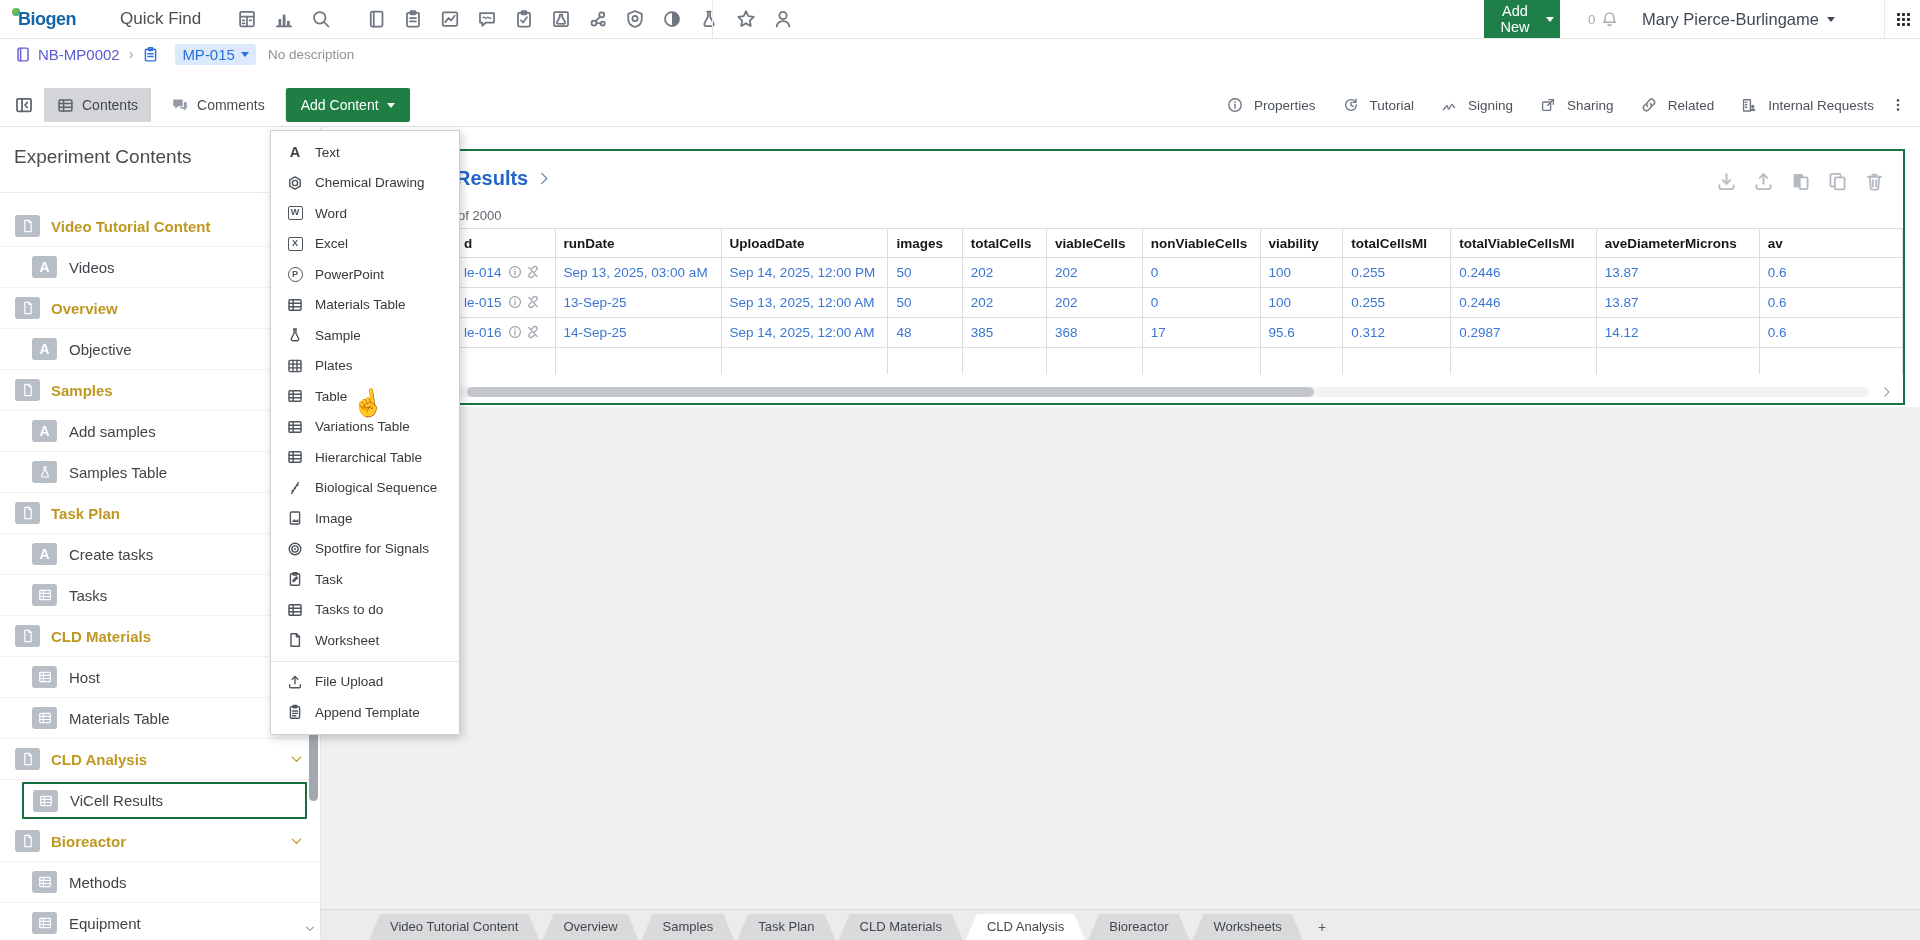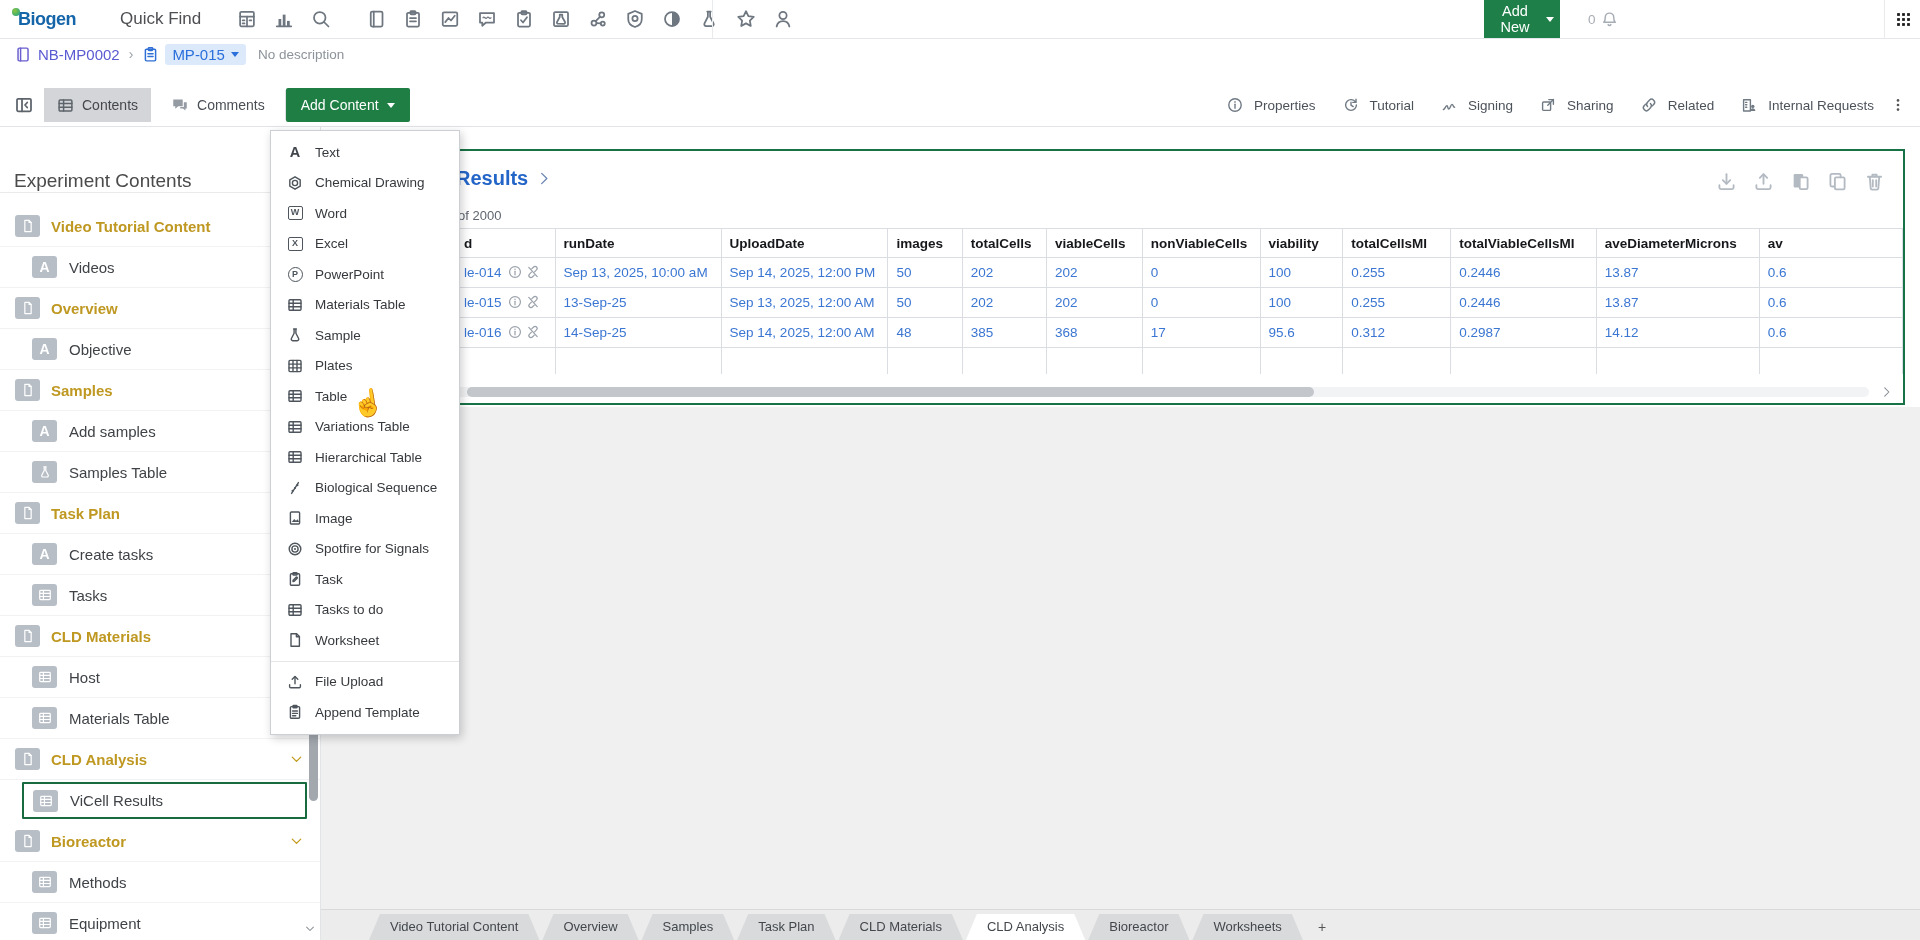--- a/index.html
+++ b/index.html
@@ -34,21 +34,21 @@
            display:flex;align-items:center;justify-content:center;color:#1a1a1a}
   .gridbtn .ic{width:17px;height:17px}
 
   
   .crumbbar{position:absolute;left:0;top:38px;right:0;height:32px;background:#fff;display:flex;
             align-items:center;z-index:19}
   .crumbbar .nbic{width:17px;height:17px;color:#6a5fd0;margin-left:14px}
   .crumb-nb{margin-left:7px;font-size:15px;color:#5a5ad2}
   .crumb-sep{margin:0 9px;color:#9aa1a8;font-size:14px}
   .expic{width:17px;height:17px;color:#2f6fd6}
-  .exp-chip{margin-left:6px;display:flex;align-items:center;gap:6px;background:#dce9fb;border-radius:3px;
+  .exp-chip{margin-left:16px;display:flex;align-items:center;gap:6px;background:#dce9fb;border-radius:3px;
             padding:2px 7px;color:#2a6fdb;font-size:15px}
   .exp-chip .caret{border-top-color:#2a6fdb}
   .crumb-desc{margin-left:12px;font-size:13.5px;color:#8d939a}
   .statusgrp{position:absolute;right:12px;top:38px;height:32px;display:flex;align-items:center;gap:9px}
   .star18{width:19px;height:19px;color:#b9c0c7}
   .pill{height:21px;border-radius:11px;display:flex;align-items:center;font-weight:bold}
   .p-comments{background:#17693f;color:#fff;font-size:12px;gap:5px;padding:0 9px}
   .p-comments .ic{width:12px;height:12px}
   .p-active{border:1.5px solid #1d7a46;color:#1d7a46;font-size:11.5px;gap:6px;padding:0 10px;background:#fff}
   .p-active .caret{border-top-color:#1d7a46}
@@ -75,21 +75,21 @@
   .addcontent{height:34px;background:#1e7e44;color:#fff;font-size:14px;border-radius:2px;
               display:flex;align-items:center;gap:8px;padding:0 15px;cursor:pointer}
   .tright{margin-left:auto;display:flex;align-items:center;gap:27px;margin-right:14px}
   .tr-item{display:flex;align-items:center;gap:11px;font-size:13.5px;color:#4c525a}
   .tr-item .ic{width:16px;height:16px;color:#707a84}
   .kebab{width:16px;height:16px;color:#555;margin-left:2px}
 
   
   .sidebar{position:absolute;left:0;top:126px;width:320px;bottom:0;background:#fff;
            border-right:1px solid #e2e4e7;z-index:6}
-  .sb-title{position:absolute;left:14px;top:44px;font-size:19px;color:#4b4b4b}
+  .sb-title{position:absolute;left:14px;top:20px;font-size:19px;color:#4b4b4b}
   .sb-rule{position:absolute;left:0;right:12px;top:66px;border-top:1px solid #ebebec}
   .sb-list{position:absolute;left:0;right:0;top:80px}
   .sb-row{height:41px;display:flex;align-items:center;border-bottom:1px solid #f2f2f3;box-sizing:border-box}
   .sb-row.k-section{padding-left:15px;gap:11px;color:#bf9821;font-weight:bold;font-size:15px}
   .sb-row.k-item{padding-left:32px;gap:12px;color:#3f4347;font-size:15px}
   .sq{width:25px;height:22px;background:#b7bec6;border-radius:3px;color:#fff;flex:0 0 auto;
       display:flex;align-items:center;justify-content:center;font-weight:bold;font-size:14px}
   .sq .ic{width:14px;height:14px}
   .sb-chev{margin-left:auto;margin-right:16px;width:15px;height:15px;color:#c29b1e}
   .sb-row.selected{border:2px solid #186a3f;height:37px;margin:2px 13px 2px 22px;padding-left:9px;
@@ -263,20 +263,24 @@
     <span class="caret"></span>
   </button>
   <div class="bellwrap">
     <span>0</span>
     <span class="ic" id="ic-bell">
         <svg viewBox="0 0 16 16" fill="none" stroke="currentColor" stroke-width="1.4" stroke-linecap="round" stroke-linejoin="round">
           <path d="M8 2a4 4 0 0 1 4 4c0 2.9.7 3.9 1.4 4.6H2.6C3.3 9.9 4 8.9 4 6a4 4 0 0 1 4-4z"></path>
           <path d="M6.7 12.8a1.4 1.4 0 0 0 2.6 0"></path>
         </svg>
       </span>
+  </div>
+  <div class="userwrap">
+    <span>Mary Pierce-Burlingame</span>
+    <span class="caret"></span>
   </div>
   <div class="gridbtn">
     <span class="ic" id="ic-grid9">
         <svg viewBox="0 0 16 16" fill="none" stroke="currentColor" stroke-width="1.4" stroke-linecap="round" stroke-linejoin="round">
           <g fill="currentColor" stroke="none">
             <rect x="2" y="2" width="2.6" height="2.6"></rect>
             <rect x="6.7" y="2" width="2.6" height="2.6"></rect>
             <rect x="11.4" y="2" width="2.6" height="2.6"></rect>
             <rect x="2" y="6.7" width="2.6" height="2.6"></rect>
             <rect x="6.7" y="6.7" width="2.6" height="2.6"></rect>
@@ -757,21 +761,21 @@
                   </svg>
                 </span>
                 <span class="ic">
                   <svg viewBox="0 0 16 16" fill="none" stroke="currentColor" stroke-width="1.4" stroke-linecap="round" stroke-linejoin="round">
                     <path d="M6.2 8.2L4 10.4a2.3 2.3 0 0 0 3.3 3.3l2.2-2.2"></path>
                     <path d="M9.8 7.8L12 5.6a2.3 2.3 0 0 0-3.3-3.3L6.5 4.5"></path>
                     <line x1="3.2" y1="2.8" x2="12.8" y2="13.2"></line>
                   </svg>
                 </span>
               </span></td>
-            <td>Sep 13, 2025, 10:00 aM</td>
+            <td>Sep 13, 2025, 03:00 aM</td>
             <td>Sep 14, 2025, 12:00 PM</td>
             <td>50</td>
             <td>202</td>
             <td>202</td>
             <td>0</td>
             <td>100</td>
             <td>0.255</td>
             <td>0.2446</td>
             <td>13.87</td>
             <td>0.6</td>

